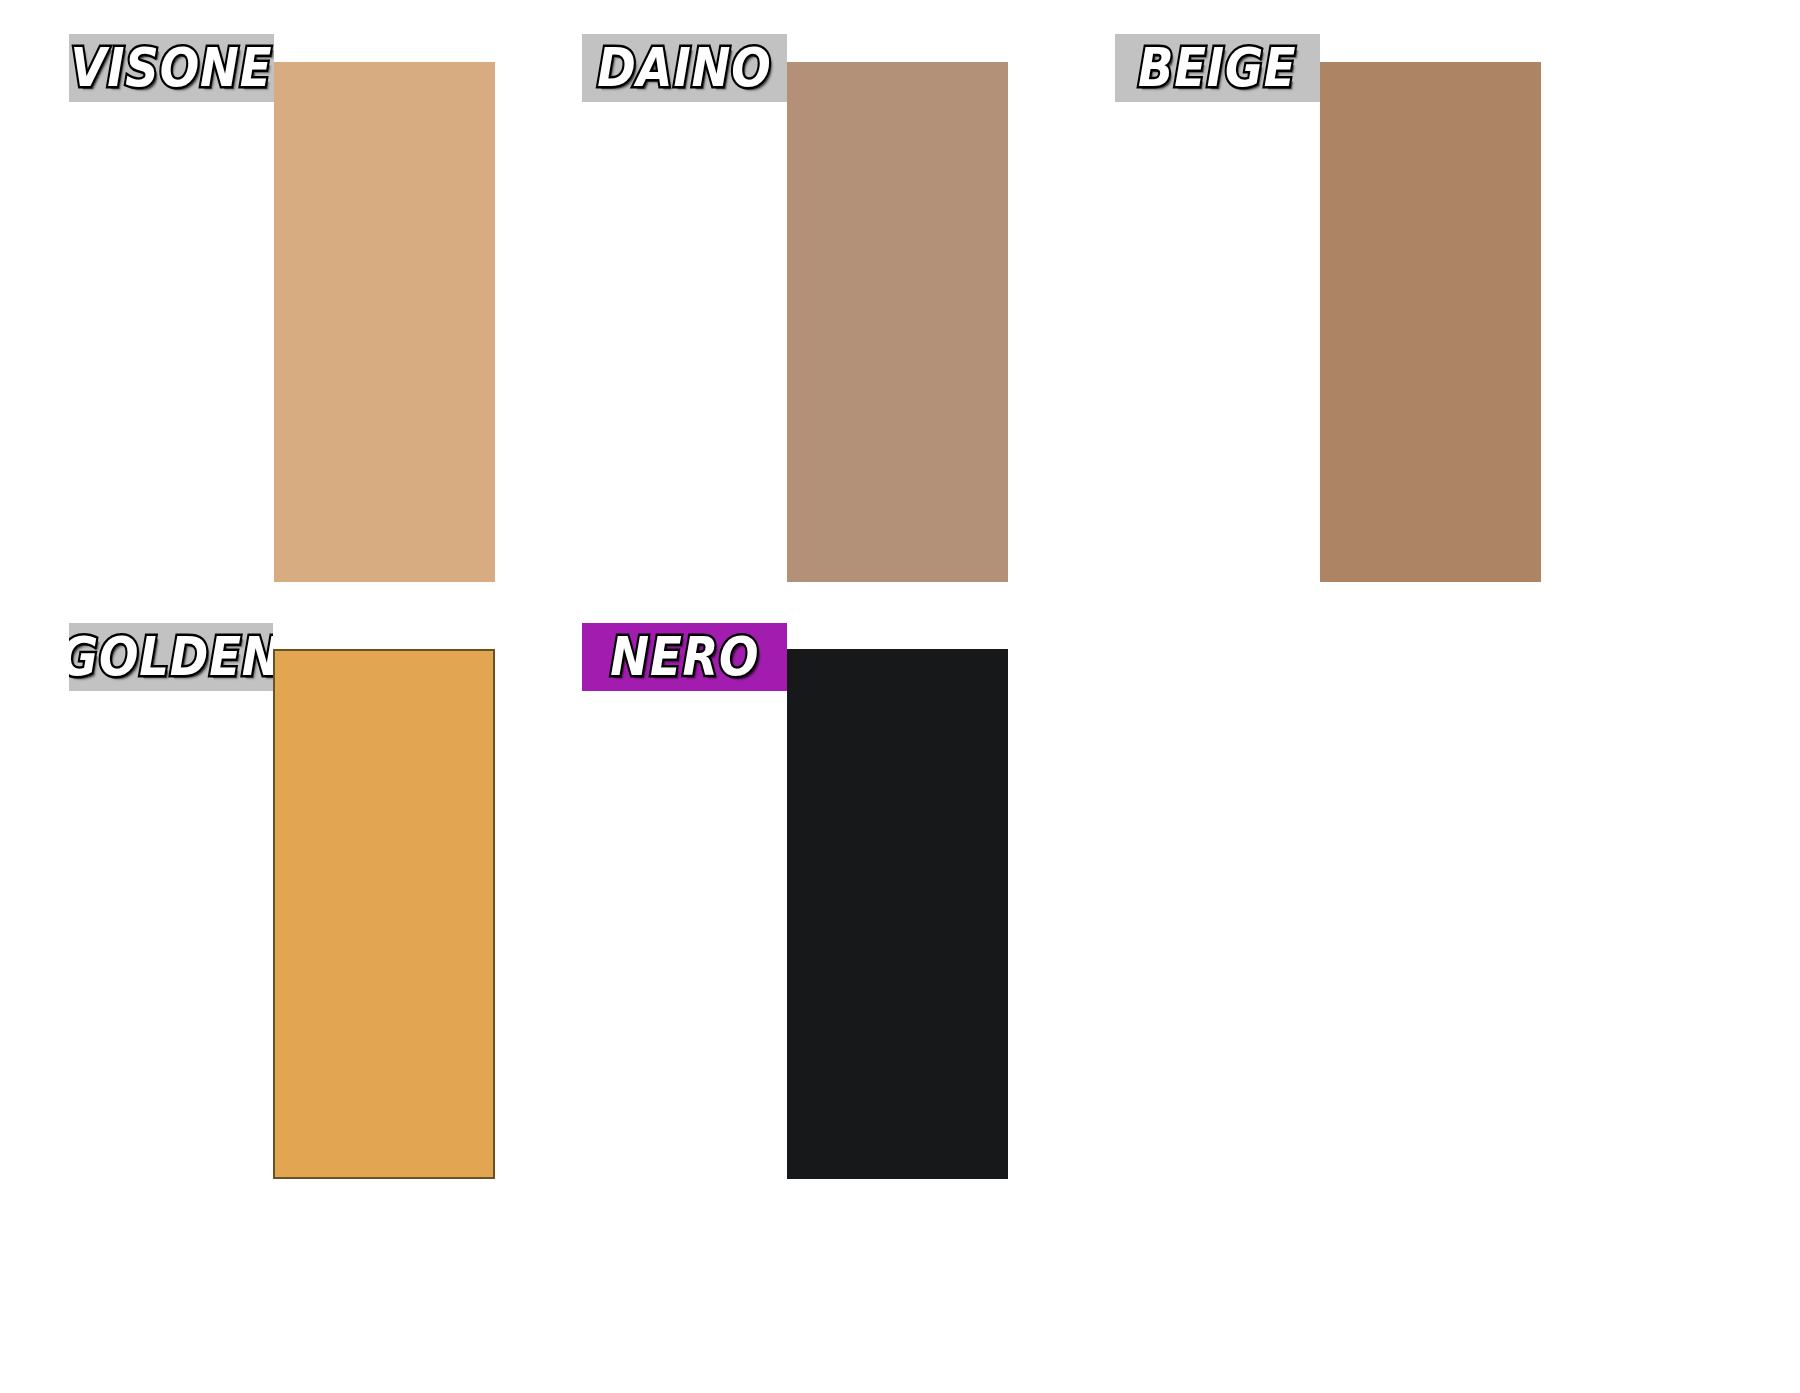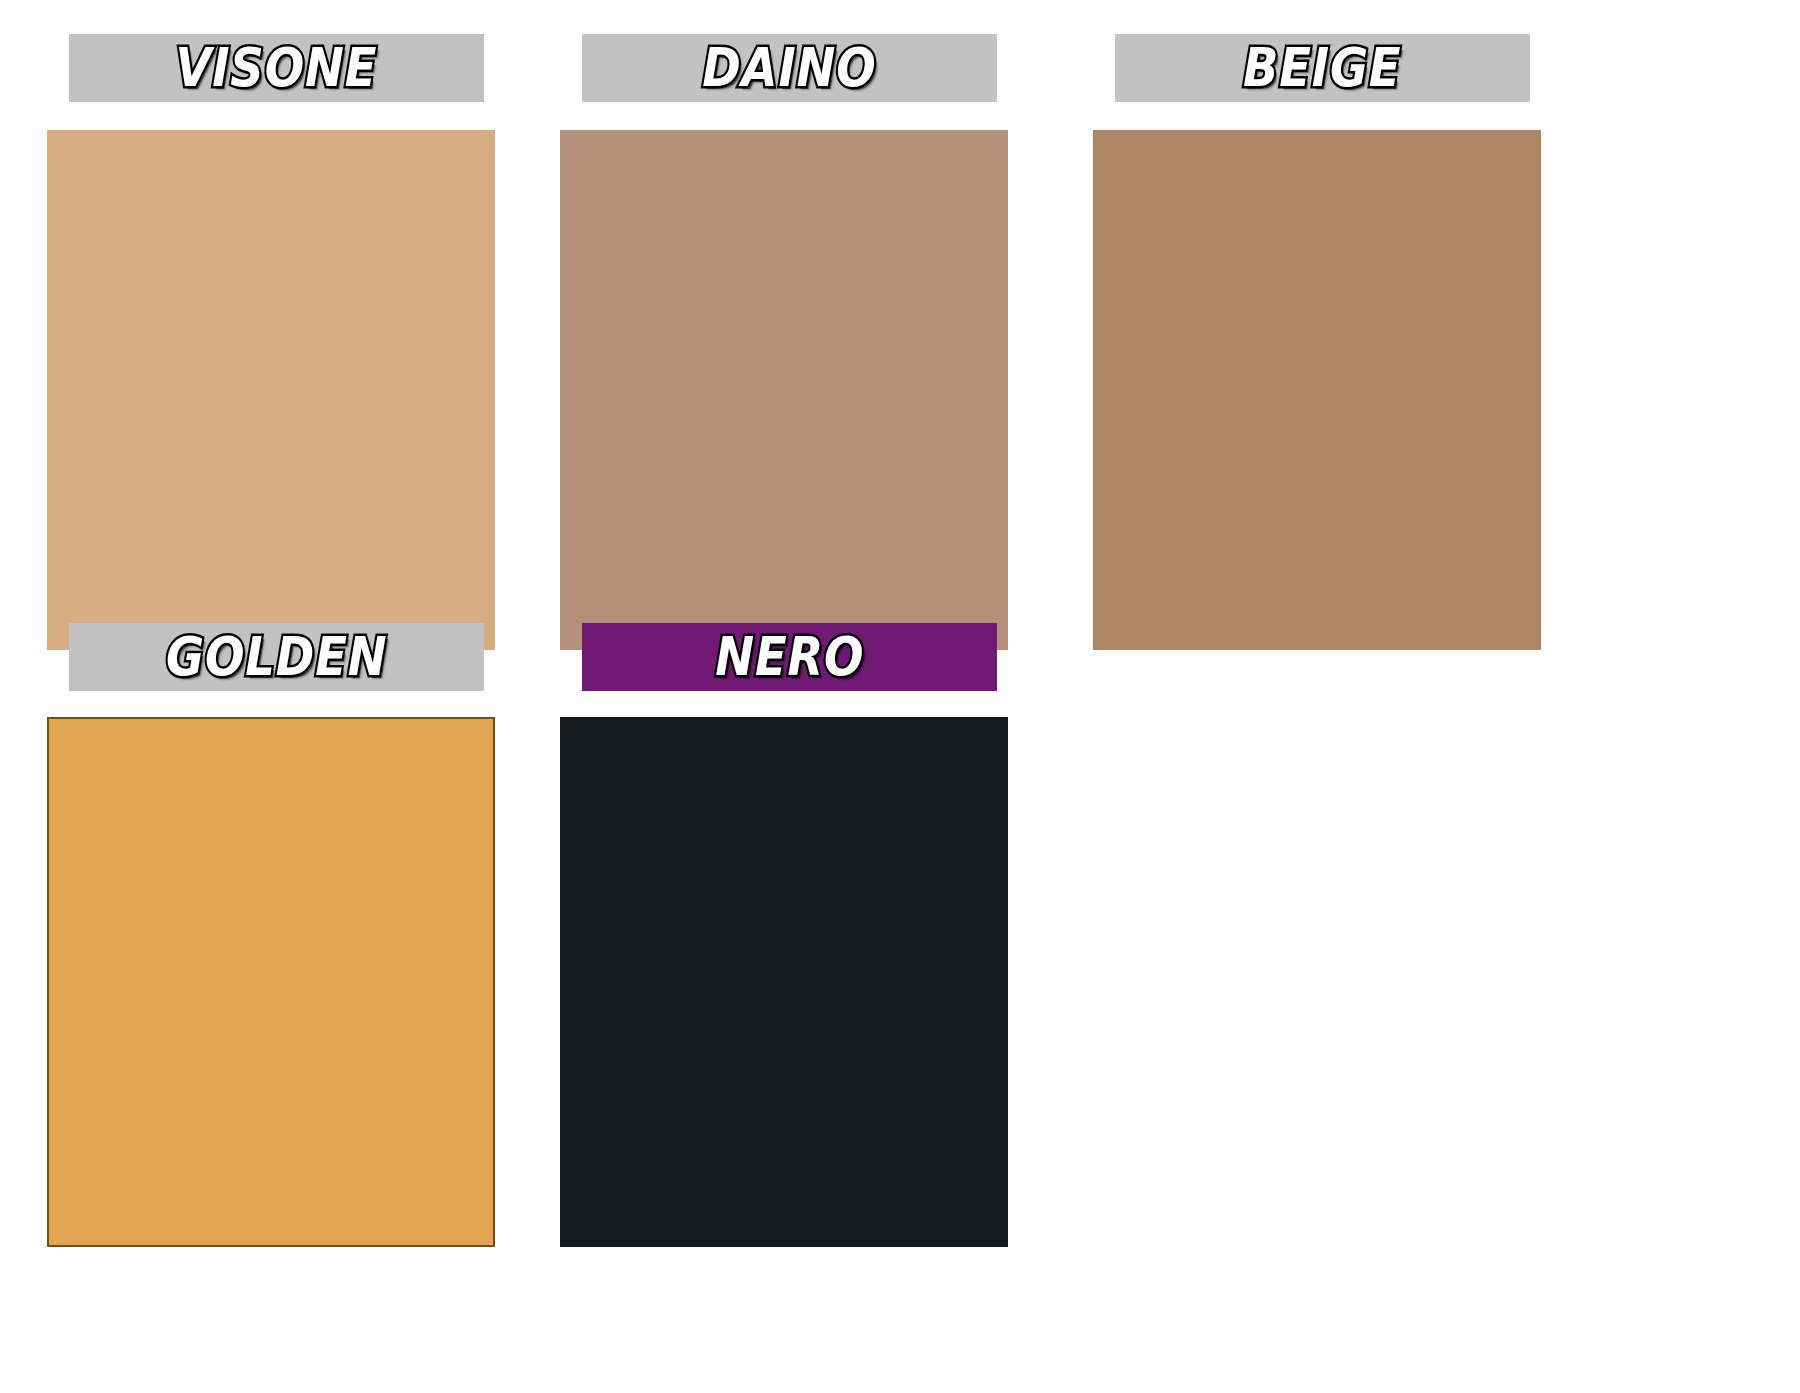--- a/index.html
+++ b/index.html
@@ -17,21 +17,21 @@
   #board {
     position: relative;
     width: 1800px;
     height: 1393px;
     background: #ffffff;
   }
 
   .swatch-card {
     position: absolute;
     display: flex;
-    flex-direction: column;
+    flex-direction: row;
   }
 
   
   .label-banner {
     position: relative;
     background: #c2c2c2;
     display: flex;
     align-items: center;
     justify-content: center;
     overflow: hidden;
@@ -109,19 +109,19 @@
   </div>
 
   <div class="swatch-card row2 col1">
     <div class="label-banner" style="background-color: rgb(194, 194, 194);">
       <span class="label-text" style="color: rgb(255, 255, 255); -webkit-text-stroke: 5px rgb(0, 0, 0);">GOLDEN</span>
     </div>
     <div class="color-chip bordered" style="background-color: rgb(226, 165, 81);"></div>
   </div>
 
   <div class="swatch-card row2 col2">
-    <div class="label-banner" style="background-color: #701a75;">
+    <div class="label-banner" style="background-color: #a21caf;">
       <span class="label-text" style="color: rgb(255, 255, 255); -webkit-text-stroke: 5px rgb(0, 0, 0);">NERO</span>
     </div>
     <div class="color-chip" style="background-color: rgb(23, 24, 26);"></div>
   </div>
 
 </div>
 
 </body></html>

